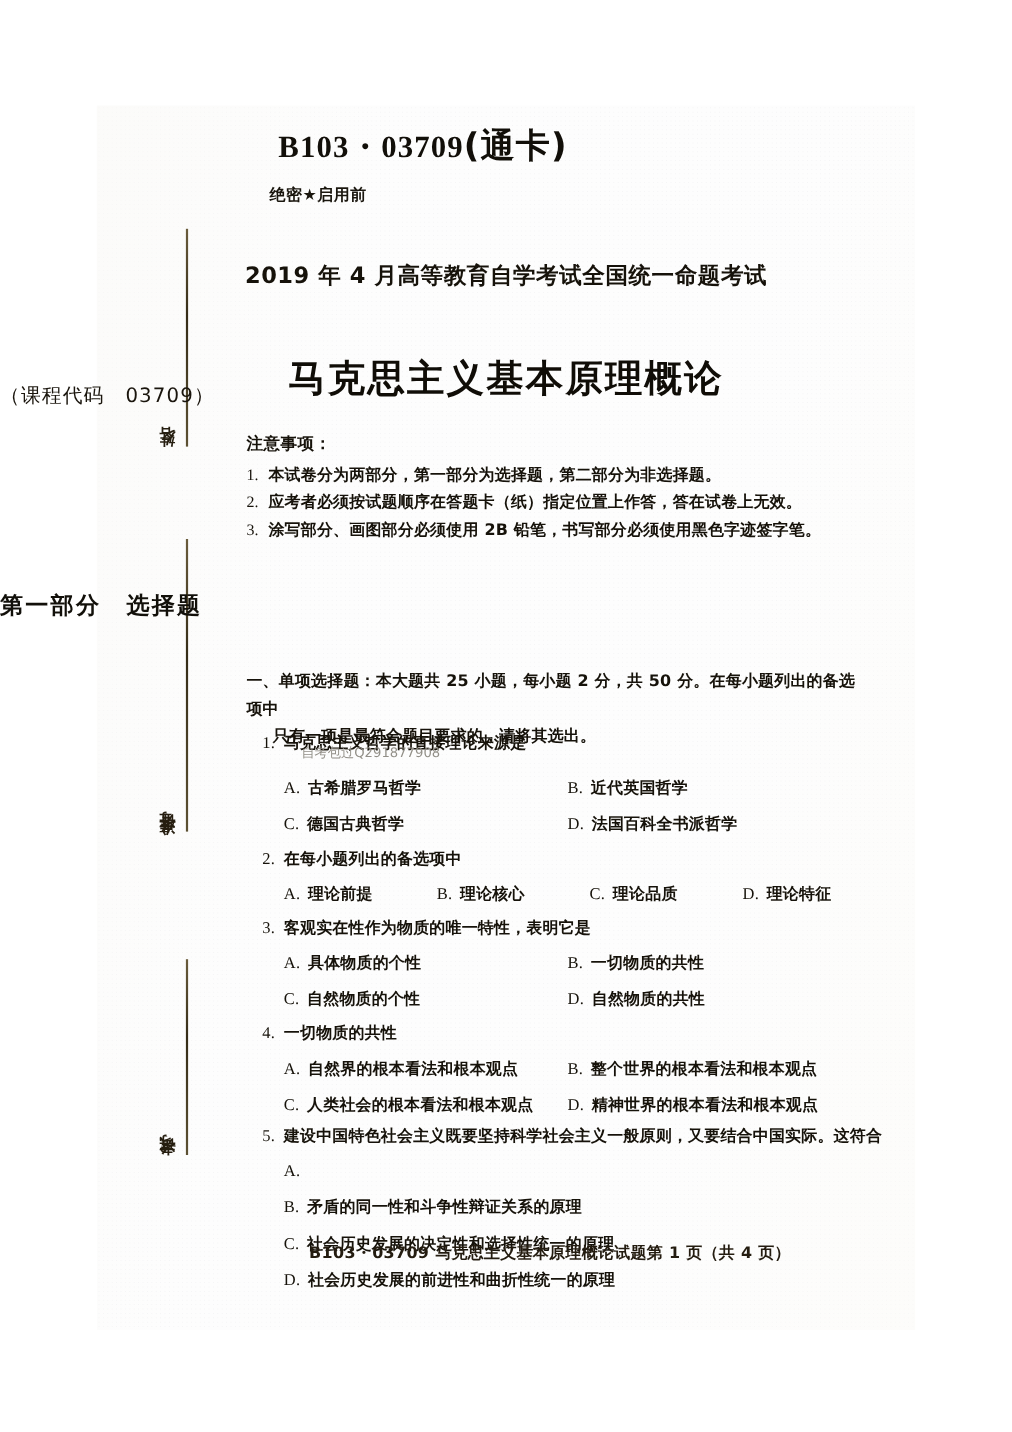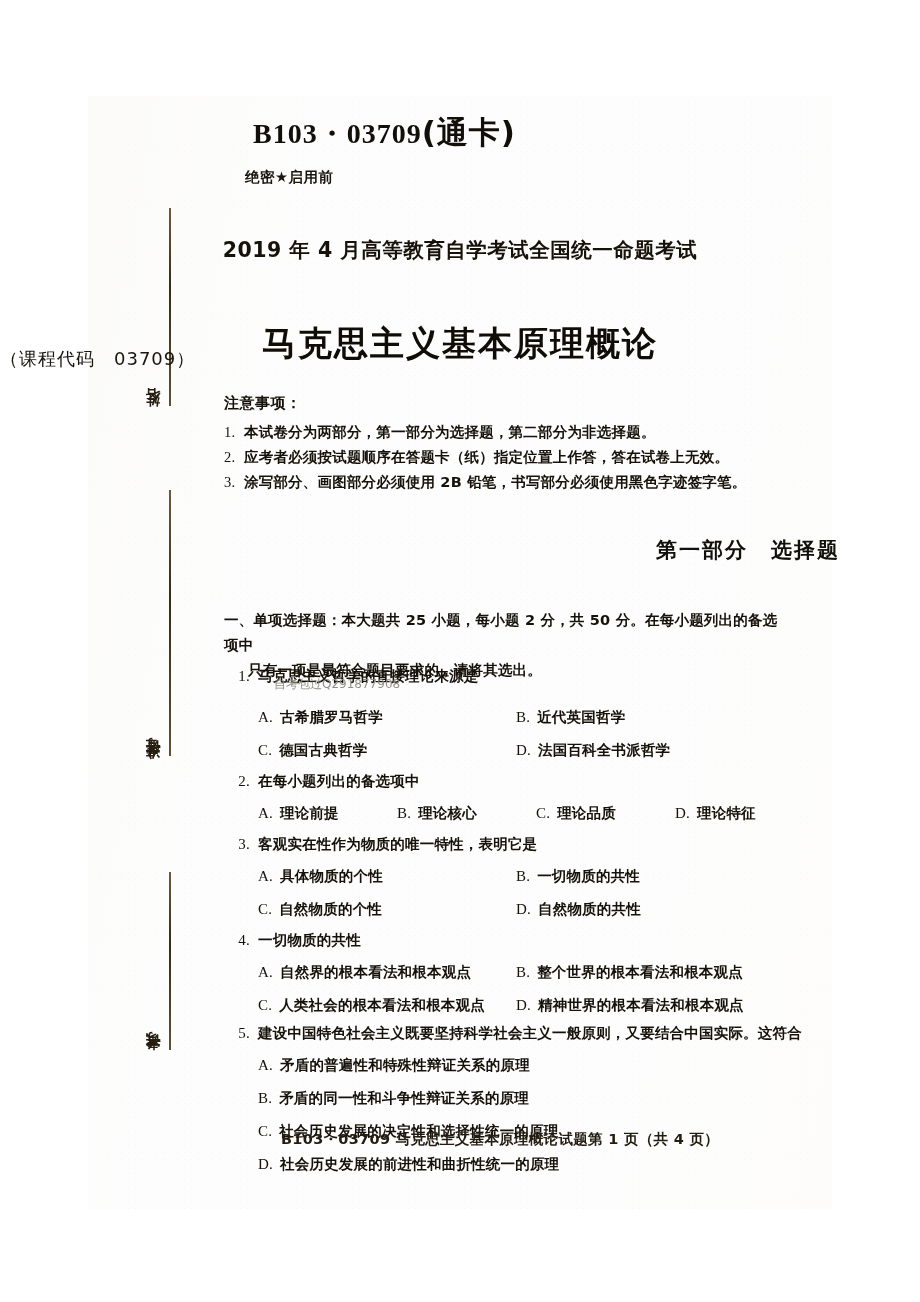--- a/index.html
+++ b/index.html
@@ -86,23 +86,23 @@
   }
   #notice-title{font-size:15px;font-weight:700;margin-bottom:7px;letter-spacing:.5px;}
   .notice-item{
     font-size:14.5px;font-weight:700;line-height:25px;
     display:flex;letter-spacing:.2px;
   }
   .notice-num{width:20px;flex:none;font-family:"Liberation Serif",serif;font-weight:500;}
 
   
   #part-heading{
-    position:absolute;left:0;top:536px;width:796px;text-align:right;
-    font-family:"DejaVu Sans","Liberation Sans",sans-serif;
-    font-size:21px;font-weight:700;color:#12100a;letter-spacing:2px;margin-left:44px;
+    position:absolute;left:0;top:536px;width:796px;text-align:left;
+    font-family:"DejaVu Sans","Liberation Sans",sans-serif;
+    font-size:21px;font-weight:700;color:#12100a;letter-spacing:2px;
   }
 
   
   #sec1{
     position:absolute;left:224px;top:608px;width:566px;
     font-family:"DejaVu Sans","Liberation Sans",sans-serif;
     color:#16120a;
   }
   #sec1-line{font-size:14.5px;font-weight:700;line-height:25px;letter-spacing:.2px;}
   #sec1-line .hang{display:block;padding-left:24px;}
@@ -332,21 +332,20 @@
   <div class="q">
     <div class="q-stem">
       <span class="q-num">5.</span>
       <span>建设中国特色社会主义既要坚持科学社会主义一般原则，又要结合中国实际。这符合</span>
     </div>
     <div style="height:8px;"></div>
     <div class="opts cols1">
       <div class="opt-row">
         <span class="opt">
             <span class="opt-l">A.</span>
-            <span>矛盾的普遍性和特殊性辩证关系的原理</span>
           </span>
       </div>
       <div style="height:9px;"></div>
       <div class="opt-row">
         <span class="opt">
             <span class="opt-l">B.</span>
             <span>矛盾的同一性和斗争性辩证关系的原理</span>
           </span>
       </div>
       <div style="height:9px;"></div>

